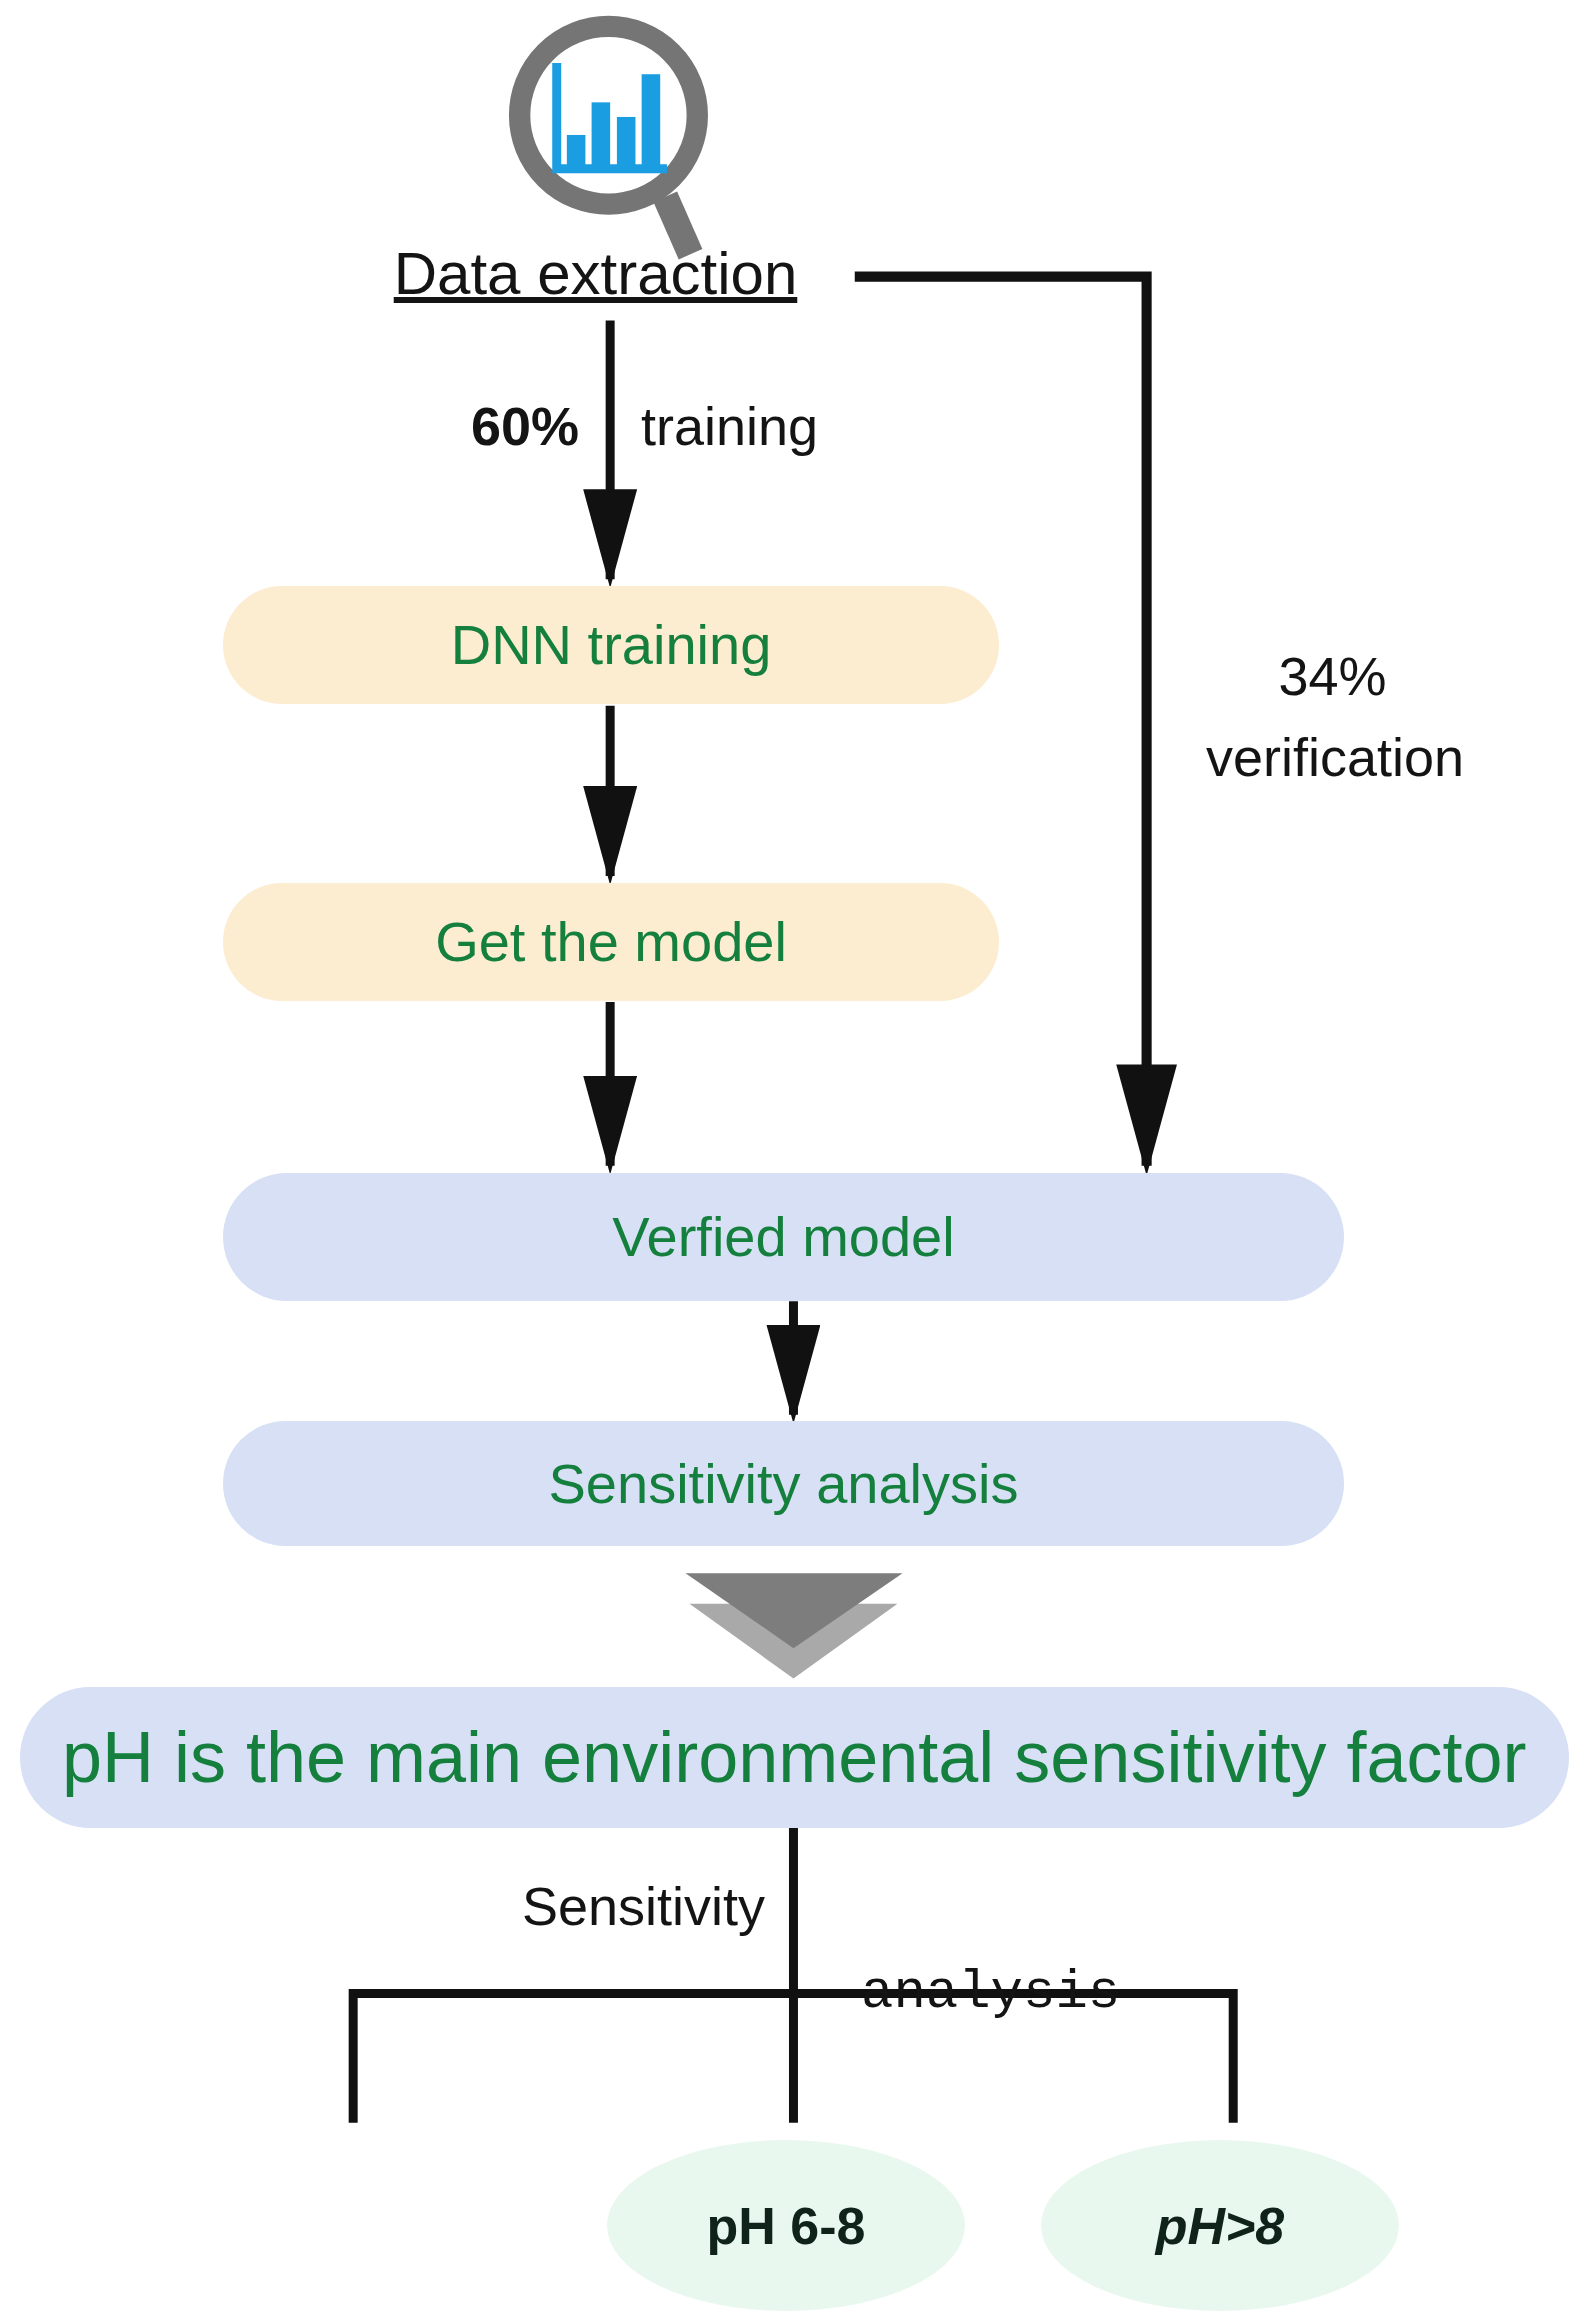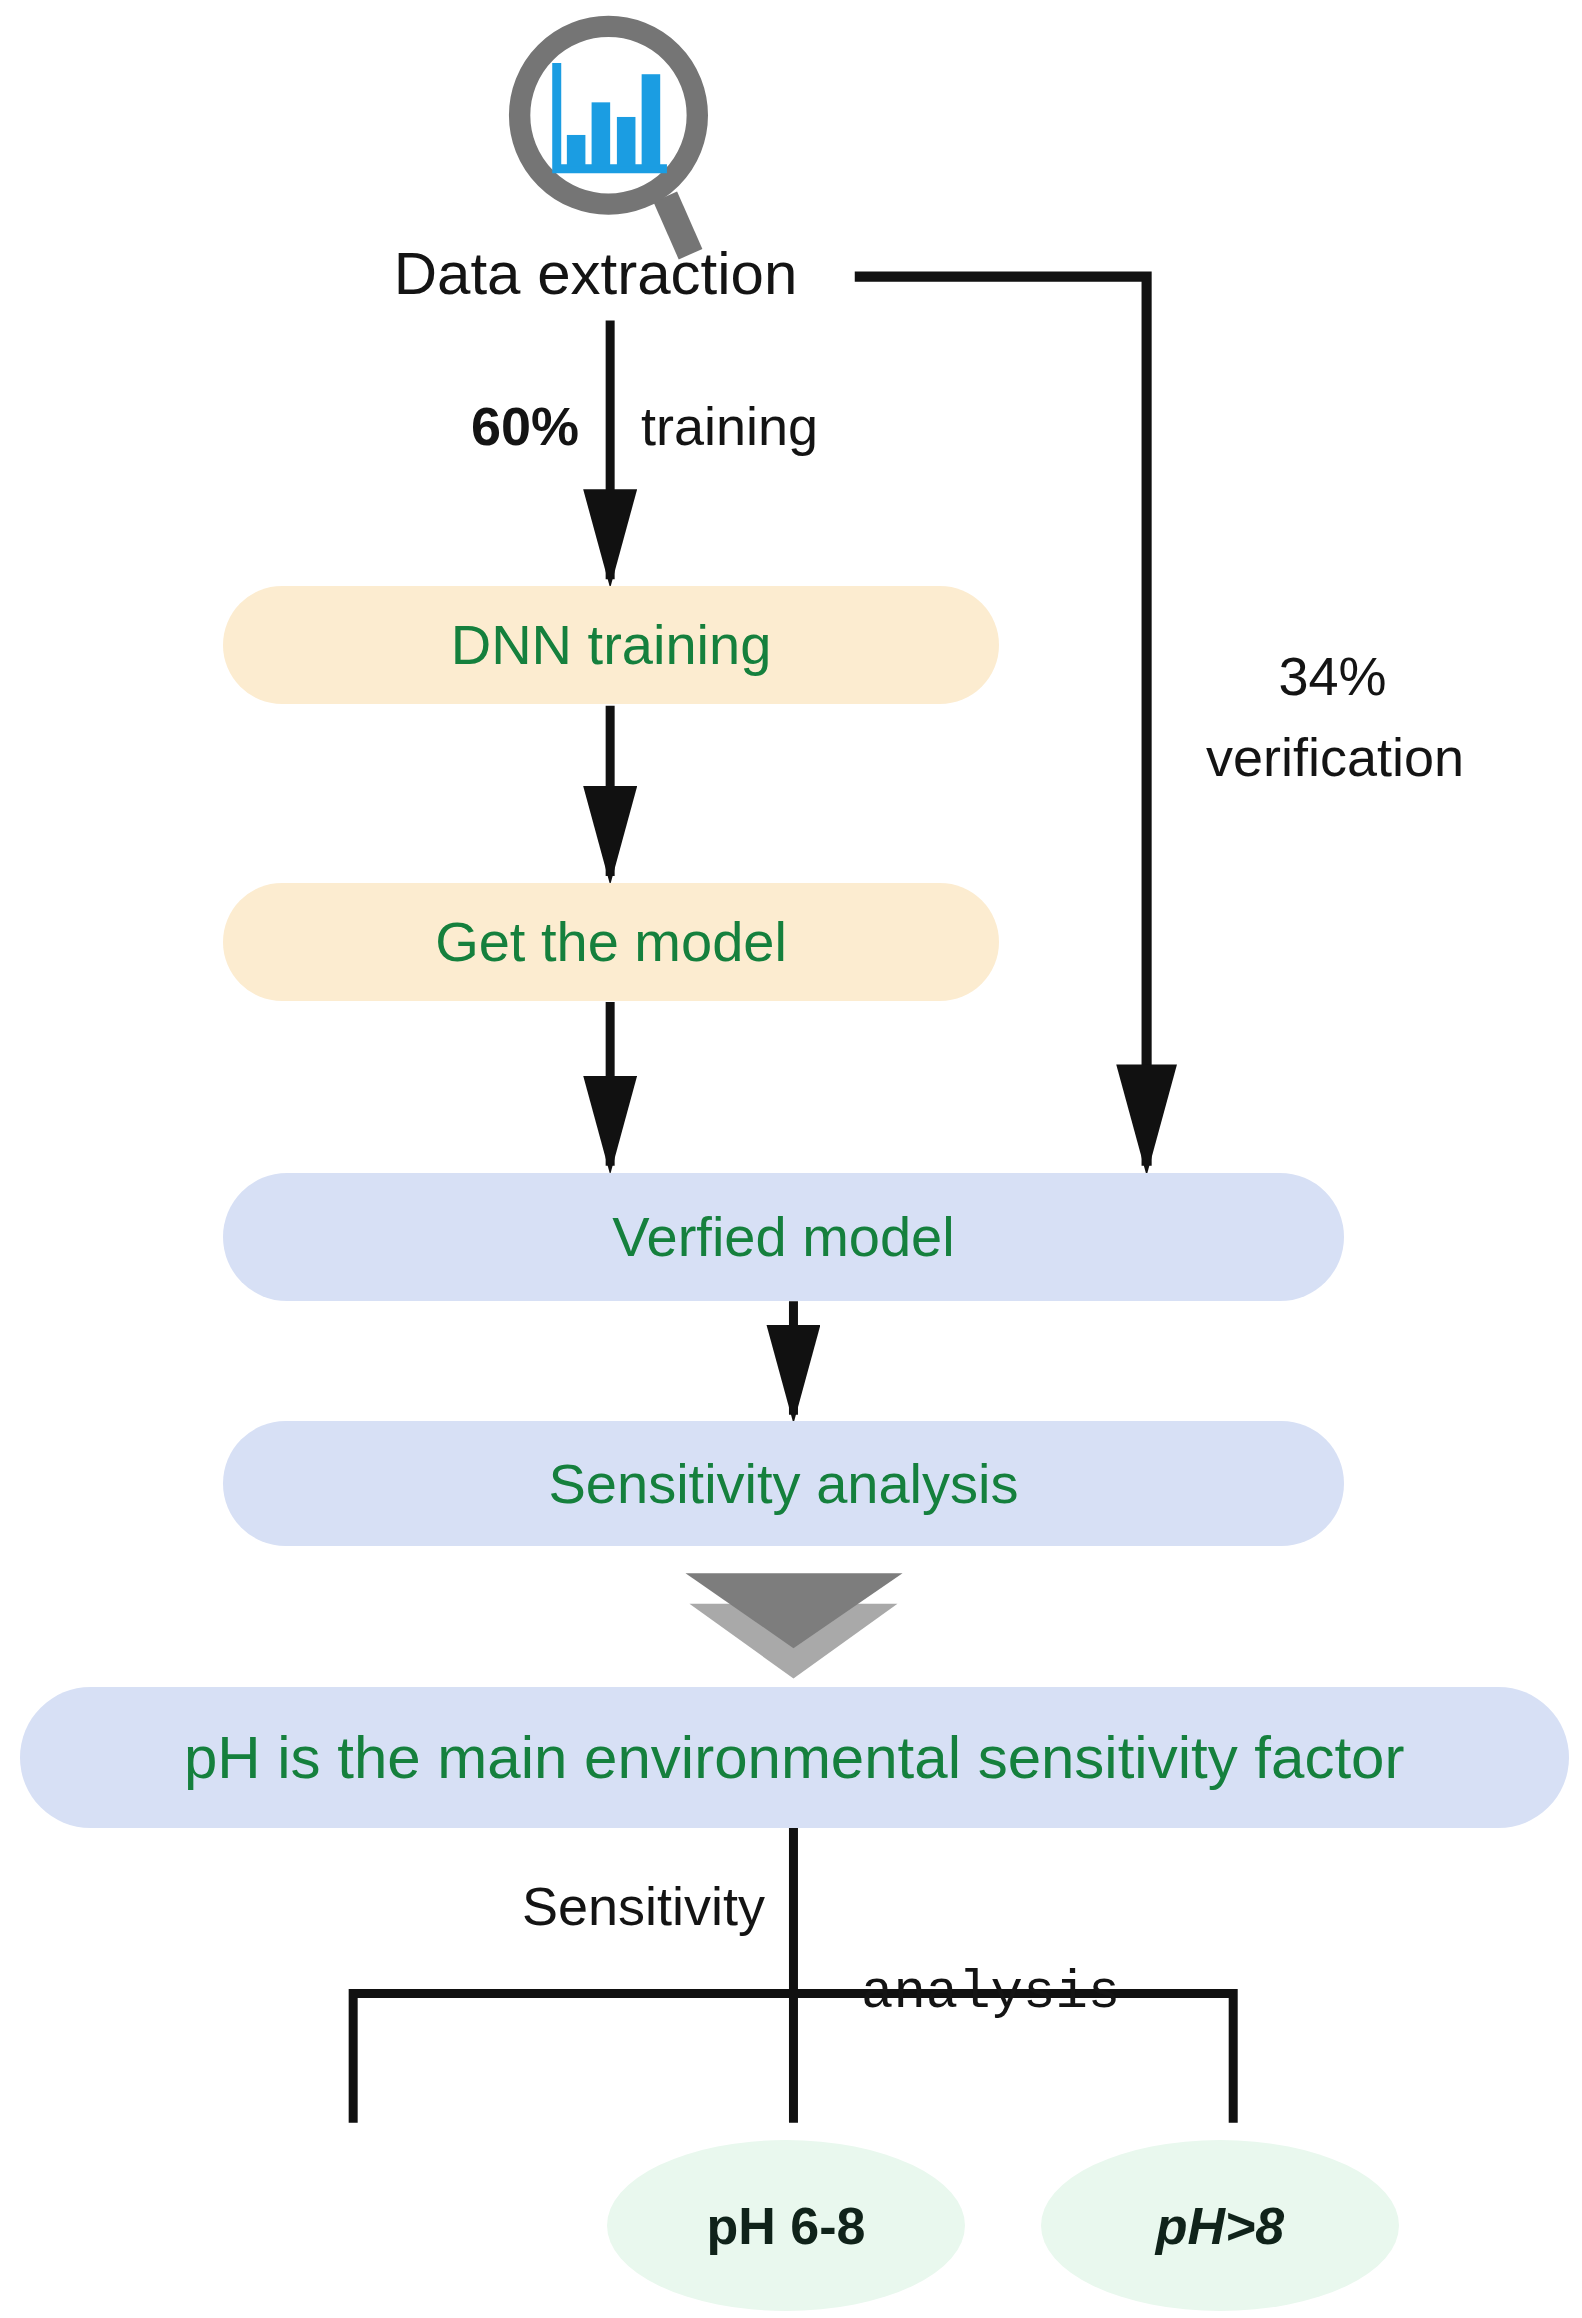--- a/index.html
+++ b/index.html
@@ -8,27 +8,27 @@
     font-family:"Liberation Sans", sans-serif; color:#1a1a1a; overflow:hidden;
   }
   #connectors { position:absolute; left:0; top:0; width:1583px; height:2319px; }
   .box {
     position:absolute; display:flex; align-items:center; justify-content:center;
     font-size:56px; color:#15803d; text-align:right; line-height:1.1;
   }
   .peach { background:#fcecd0; border-radius:62px; }
   .blue  { background:#d7e0f5; border-radius:65px; }
   .lbl { position:absolute; font-size:54px; color:#141414; white-space:nowrap; }
-  .node-title { position:absolute; font-size:60px; color:#141414; text-align:center; }
+  .node-title { position:absolute; font-size:60px; color:#141414; text-align:center;text-decoration:underline; }
   .ellipse {
     position:absolute; background:#e9f8ee; border-radius:50%;
     display:flex; align-items:center; justify-content:center;
     font-size:52px; font-weight:bold; color:#10231a;
   }
-  .wide { font-size:60px; }
+  .wide { font-size:72px; }
 </style>
 </head>
 <body>
 
 <div id="stage">
 
   <svg id="connectors" viewBox="0 0 2815 4124" xmlns="http://www.w3.org/2000/svg">
     <defs>
       <marker id="ah" viewBox="0 0 11 6" refX="10" refY="3" markerWidth="11" markerHeight="6" markerUnits="strokeWidth" orient="auto">
         <path d="M0,0 L11,3 L0,6 Z" fill="#111111"></path>

